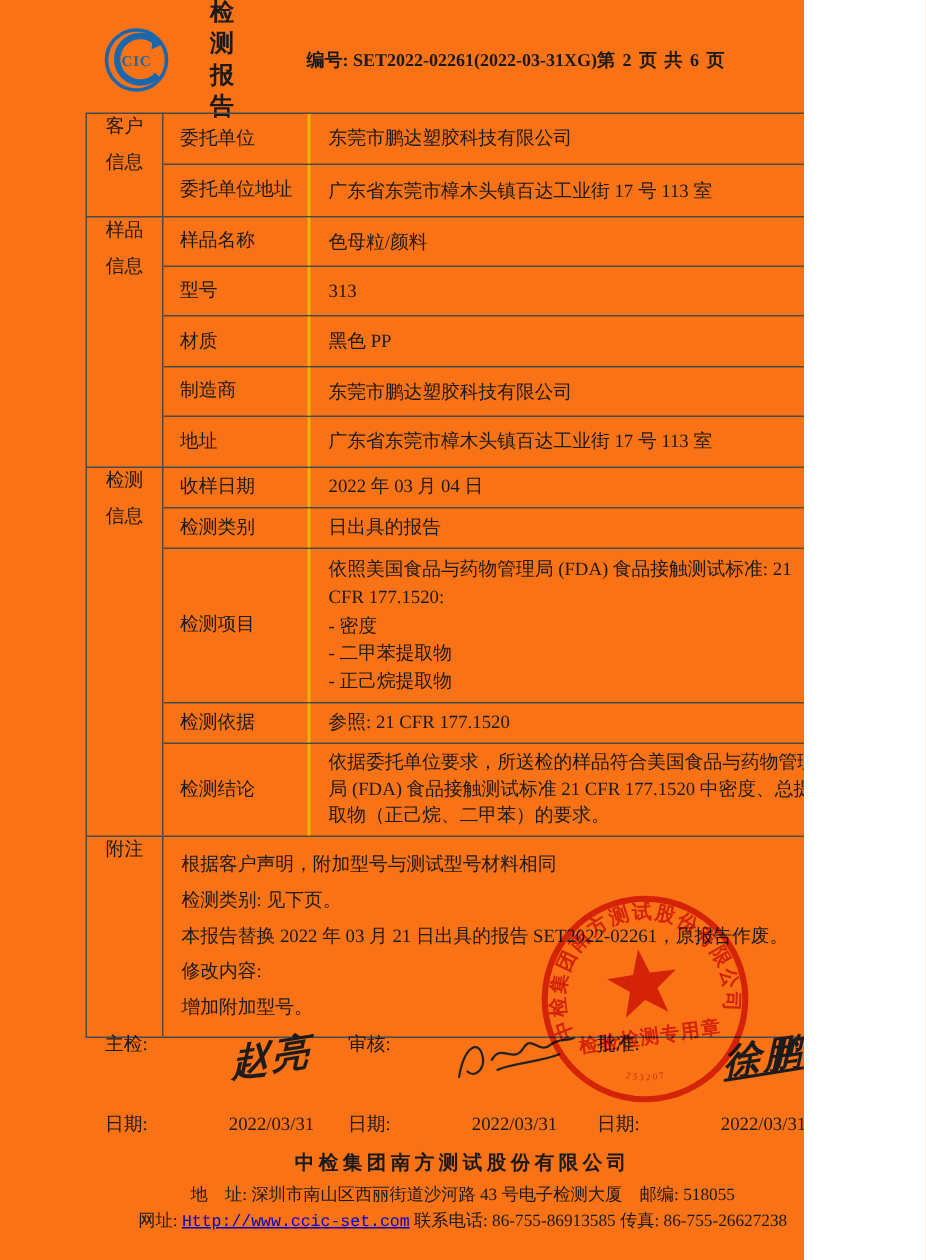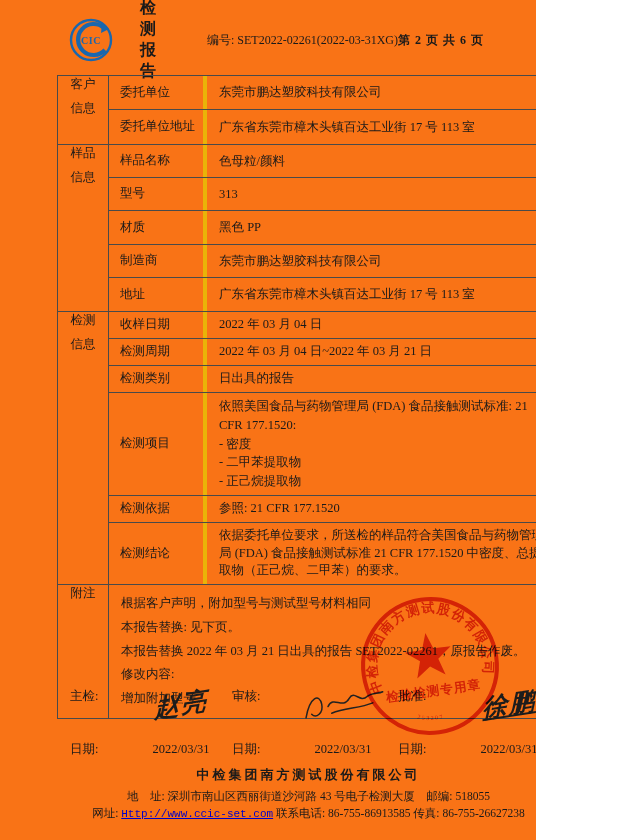--- a/index.html
+++ b/index.html
@@ -5,35 +5,35 @@
   * { margin:0; padding:0; box-sizing:border-box; }
   html,body { background:#ffffff; }
   body { font-family:"Liberation Serif","DejaVu Serif",serif; color:#1a1a1a; }
   .page { position:relative; width:536px; height:840px; background:#f97316; overflow:hidden; }
 
   
   .header { position:absolute; top:14px; left:62px; right:52px; height:52px;
             display:flex; align-items:center; }
   .logo { width:58px; height:46px; flex:0 0 auto; }
   .hdr-title { font-size:16px; font-weight:bold; letter-spacing:1px; margin-left:20px; }
-  .hdr-no { font-size:12px; font-weight:normal; margin-left:40px; white-space:nowrap; }
+  .hdr-no { font-size:12px; font-weight:bold; margin-left:40px; white-space:nowrap; }
   .hdr-page { font-size:12px; font-weight:bold; margin-left:auto; white-space:nowrap; letter-spacing:1px; }
 
   
   .doc-table { position:absolute; top:75px; left:57px; width:506px;
                border:1px solid #4a4a4a; font-size:12.5px; }
   .sec { display:flex; border-bottom:1px solid #4a4a4a; }
   .sec:last-child { border-bottom:none; }
   .sec-title { flex:0 0 51px; border-right:1px solid #4a4a4a;
                display:flex; flex-direction:column; justify-content:flex-start; align-items:center;
                gap:7px; font-size:12.5px; }
   .sec-rows { flex:1; display:flex; flex-direction:column; }
   .row { display:flex; border-bottom:1px solid #4a4a4a; }
   .row:last-child { border-bottom:none; }
-  .cell-label { flex:0 0 98px; border-right:4px solid #eab308; padding:6px 6px 6px 11px;
+  .cell-label { flex:0 0 98px; border-right:2px solid #eab308; padding:6px 6px 6px 11px;
                 display:flex; align-items:center; line-height:1.4; }
   .cell-value { flex:1; padding:6px 8px 6px 12px; display:flex; flex-direction:column;
                 justify-content:center; line-height:1.45; }
   .sec-test .cell-label { padding-top:4px; padding-bottom:4px; }
   .sec-test .cell-value { padding-top:4px; padding-bottom:4px; line-height:1.42; }
   .items .cell-value div { line-height:1.5; }
   .conclusion .cell-value { line-height:1.42; }
   .notes-content { flex:1; padding:7px 10px 7px 12px; }
   .notes-content div { line-height:1.9; }
 
@@ -134,24 +134,20 @@
       <div class="sec-title">
         <span>检测</span>
         <span>信息</span>
       </div>
       <div class="sec-rows">
         <div class="row" style="min-height:27px">
           <div class="cell-label">收样日期</div>
           <div class="cell-value">2022 年 03 月 04 日</div>
         </div>
         <div class="row" style="min-height:27px">
-          <div class="cell-label">检测周期</div>
-          <div class="cell-value">2022 年 03 月 04 日~2022 年 03 月 21 日</div>
-        </div>
-        <div class="row" style="min-height:27px">
           <div class="cell-label">检测类别</div>
           <div class="cell-value">日出具的报告</div>
         </div>
         <div class="row items">
           <div class="cell-label">检测项目</div>
           <div class="cell-value">
             <div>依照美国食品与药物管理局 (FDA) 食品接触测试标准: 21 CFR 177.1520:</div>
             <div>- 密度</div>
             <div>- 二甲苯提取物</div>
             <div>- 正己烷提取物</div>
@@ -167,21 +163,21 @@
         </div>
       </div>
     </div>
 
     <div class="sec">
       <div class="sec-title">
         <span>附注</span>
       </div>
       <div class="notes-content">
         <div>根据客户声明，附加型号与测试型号材料相同</div>
-        <div>本报告替换: 见下页。</div>
+        <div>检测类别: 见下页。</div>
         <div>本报告替换 2022 年 03 月 21 日出具的报告 SET2022-02261，原报告作废。</div>
         <div>修改内容:</div>
         <div>增加附加型号。</div>
       </div>
     </div>
 
   </div>
 
   <div class="sig-block">
 

